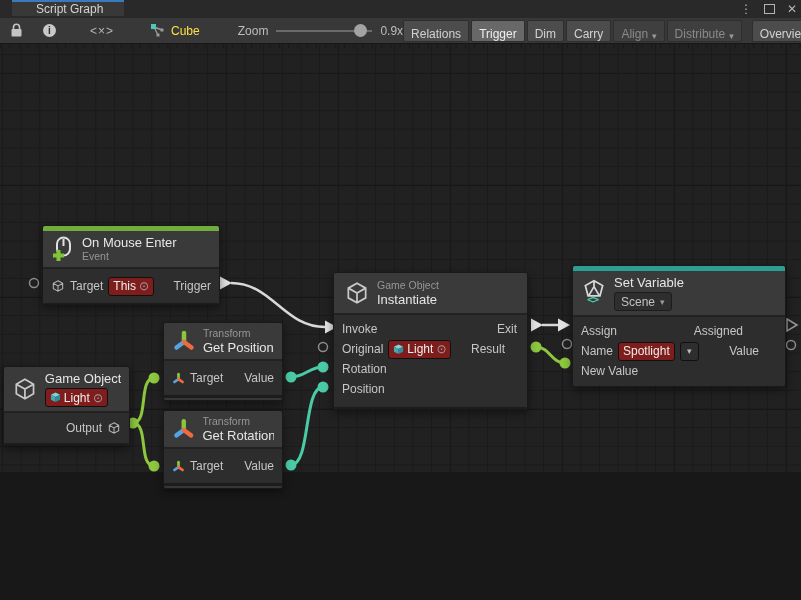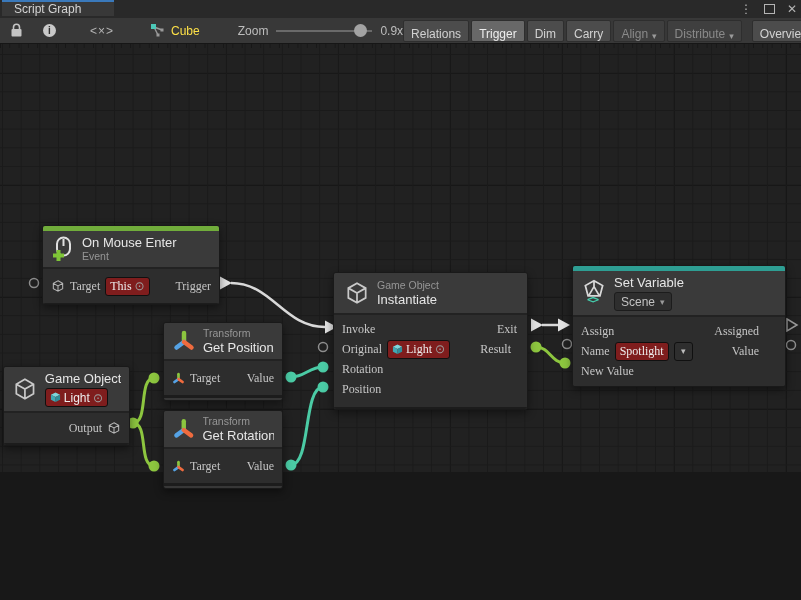--- a/index.html
+++ b/index.html
@@ -2,22 +2,22 @@
 <html><head>
 <meta charset="utf-8">
 <style>
   html,body{margin:0;padding:0;background:#181818;}
   .app{position:relative;width:801px;height:600px;overflow:hidden;
        font-family:"Liberation Sans",sans-serif;color:#c8c8c8;
        -webkit-font-smoothing:antialiased;user-select:none;}
   
   .tabbar{position:absolute;left:0;top:0;width:801px;height:18px;background:#292929;
           border-bottom:1px solid #1d1d1d;}
-  .tab{position:absolute;left:2px;top:0;height:16px;width:112px;background:#383838;
-       border-top:2px solid #3a79bb;display:flex;align-items:center;padding-left:12px;
+  .tab{position:absolute;left:12px;top:0;height:16px;width:112px;background:#383838;
+       border-top:2px solid #3a79bb;display:flex;align-items:center;padding-left:24px;
        font-size:12px;color:#d4d4d4;box-sizing:border-box;}
   .winctl{position:absolute;right:4px;top:0;height:18px;display:flex;align-items:center;gap:12px;color:#b4b4b4;}
   .kebab{font-size:12px;letter-spacing:0;}
   .maxbox{width:9px;height:8px;border:1.5px solid #b4b4b4;display:inline-block;}
   .closex{font-size:12px;}
   
   .toolbar{position:absolute;left:0;top:18px;width:801px;height:26px;background:#383838;
            border-bottom:1px solid #161616;display:flex;align-items:center;font-size:12px;box-sizing:border-box;}
   .tb-sep{width:1px;height:26px;background:#2c2c2c;}
   .tb-icon{display:flex;align-items:center;justify-content:center;height:26px;padding:0 10px;color:#bdbdbd;}
@@ -50,21 +50,21 @@
   
   .node{position:absolute;background:#2d2d2d;border:1px solid #191919;border-radius:3px;
         box-shadow:0 3px 8px rgba(0,0,0,.45);box-sizing:border-box;overflow:hidden;
         display:flex;flex-direction:column;}
   .accent{height:5px;flex:none;}
   .nhead{background:#3a3a3a;border-bottom:2px solid #222;display:flex;align-items:center;
          gap:7px;padding:4px 8px;flex:none;}
   .nhead .ttl{font-size:13px;color:#e6e6e6;line-height:15px;white-space:nowrap;}
   .nhead .sub{font-size:10.5px;color:#969696;line-height:13px;white-space:nowrap;}
   .nbody{background:#2d2d2d;padding:3px 0;flex:none;}
-  .nrow{height:20px;display:flex;align-items:center;gap:5px;padding:0 8px;font-size:12px;color:#c6c6c6;font-family:Liberation Serif, serif;}
+  .nrow{height:20px;display:flex;align-items:center;gap:5px;padding:0 8px;font-size:12px;color:#c6c6c6;}
   .nrow4{height:28px;}
   .nfoot{margin-top:auto;border-top:3px solid #1c1c1c;background:#373737;height:6px;flex:none;}
   .clip{overflow:hidden;white-space:nowrap;display:inline-block;}
   .rlabel{margin-left:auto;text-align:left;}
   .field{display:inline-flex;align-items:center;gap:3px;background:#7f1d1d;border:1px solid #101010;
          border-radius:3px;padding:0 4px;height:17px;color:#ededed;font-size:12px;white-space:nowrap;}
   .picker{color:#9c9c9c;font-size:12px;line-height:1;}
   .scenebtn{display:inline-flex;align-items:center;gap:5px;background:#2e2e2e;border:1px solid #1c1c1c;
             border-radius:3px;padding:0 6px;height:17px;color:#c2c2c2;font-size:12px;margin-top:2px;}
   .ddbtn{display:inline-flex;align-items:center;justify-content:center;background:#2e2e2e;
@@ -314,21 +314,21 @@
         <div style="overflow:hidden;">
           <div class="sub">Game Object</div>
           <div class="ttl">Instantiate</div>
         </div>
       </div>
       <div class="nbody" style="padding:4px 0 8px;">
         <div class="nrow" style="padding-right:10px;">
           <span class="clip" style="max-width:42px;">Invoke</span>
           <span class="rlabel">Exit</span>
         </div>
-        <div class="nrow" style="padding-right:16px;justify-content:flex-end;">
+        <div class="nrow" style="padding-right:22px;justify-content:flex-end;">
           <span class="clip" style="max-width:46px;">Original</span>
           <span class="field">
             <svg width="11" height="11" viewBox="0 0 12 12">
               <polygon points="6,0.5 11,3 6,5.5 1,3" fill="#7ed6dc"></polygon>
               <polygon points="1,3 6,5.5 6,11 1,8.5" fill="#3fa9b5"></polygon>
               <polygon points="11,3 6,5.5 6,11 11,8.5" fill="#2e8e9a"></polygon>
             </svg>
             <span>Light</span>
             <span class="picker">⊙</span>
           </span>
@@ -355,21 +355,21 @@
         </span>
         <div>
           <div class="ttl">Set Variable</div>
           <span class="scenebtn">
             <span>Scene</span>
             <span class="dd-arrow" style="margin:0;">▾</span>
           </span>
         </div>
       </div>
       <div class="nbody" style="padding:4px 0 6px;">
-        <div class="nrow" style="padding-right:26px;">
+        <div class="nrow" style="padding-right:42px;">
           <span class="clip" style="max-width:36px;">Assign</span>
           <span class="clip rlabel" style="max-width:54px;">Assigned</span>
         </div>
         <div class="nrow" style="padding-right:26px;">
           <span>Name</span>
           <span class="field">
             <span>Spotlight</span>
           </span>
           <span class="ddbtn">
             <span>▾</span>

